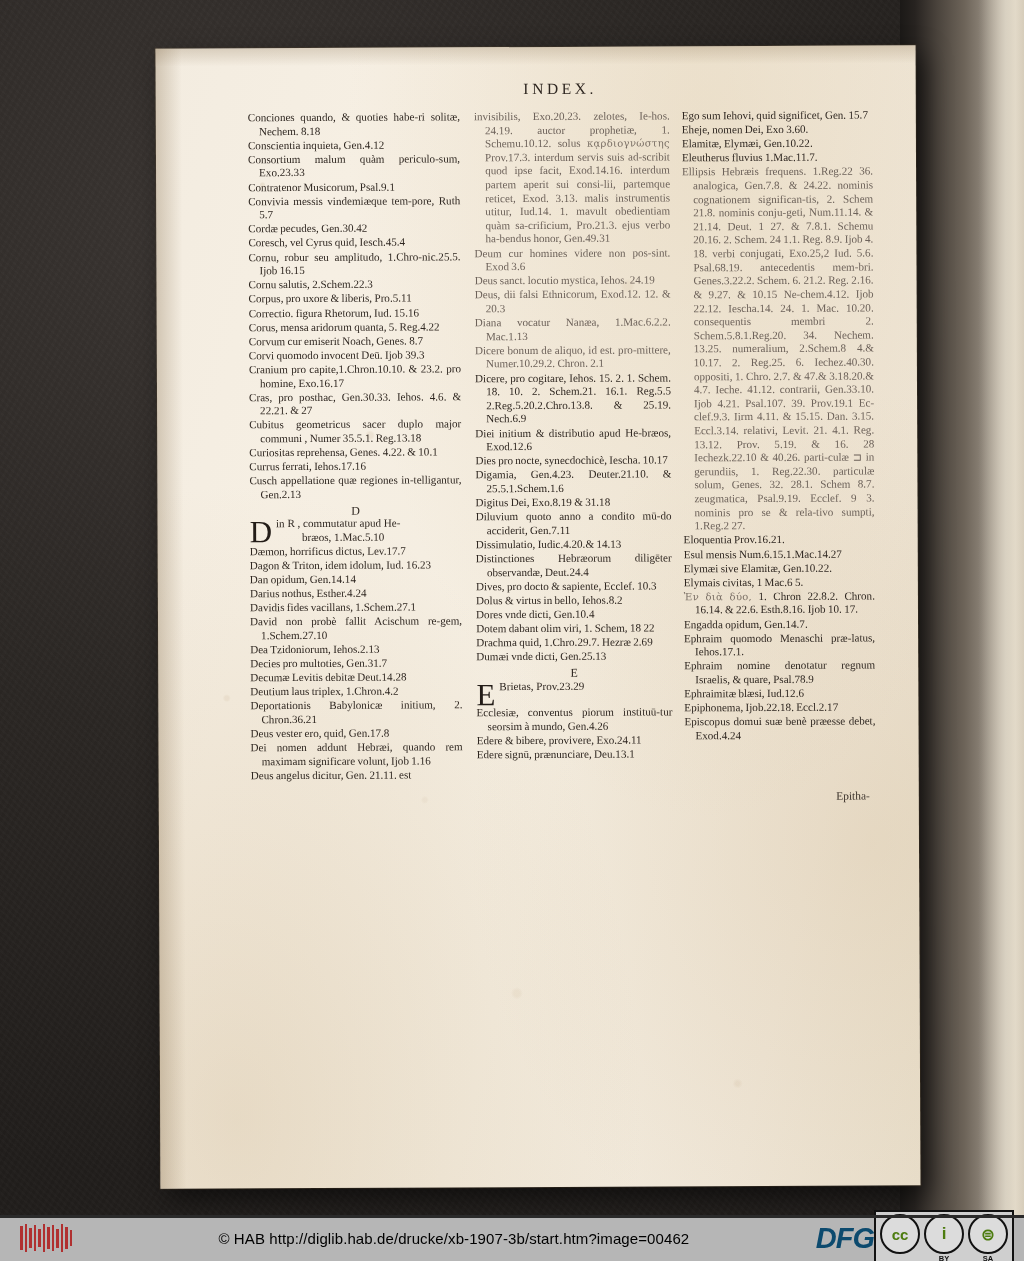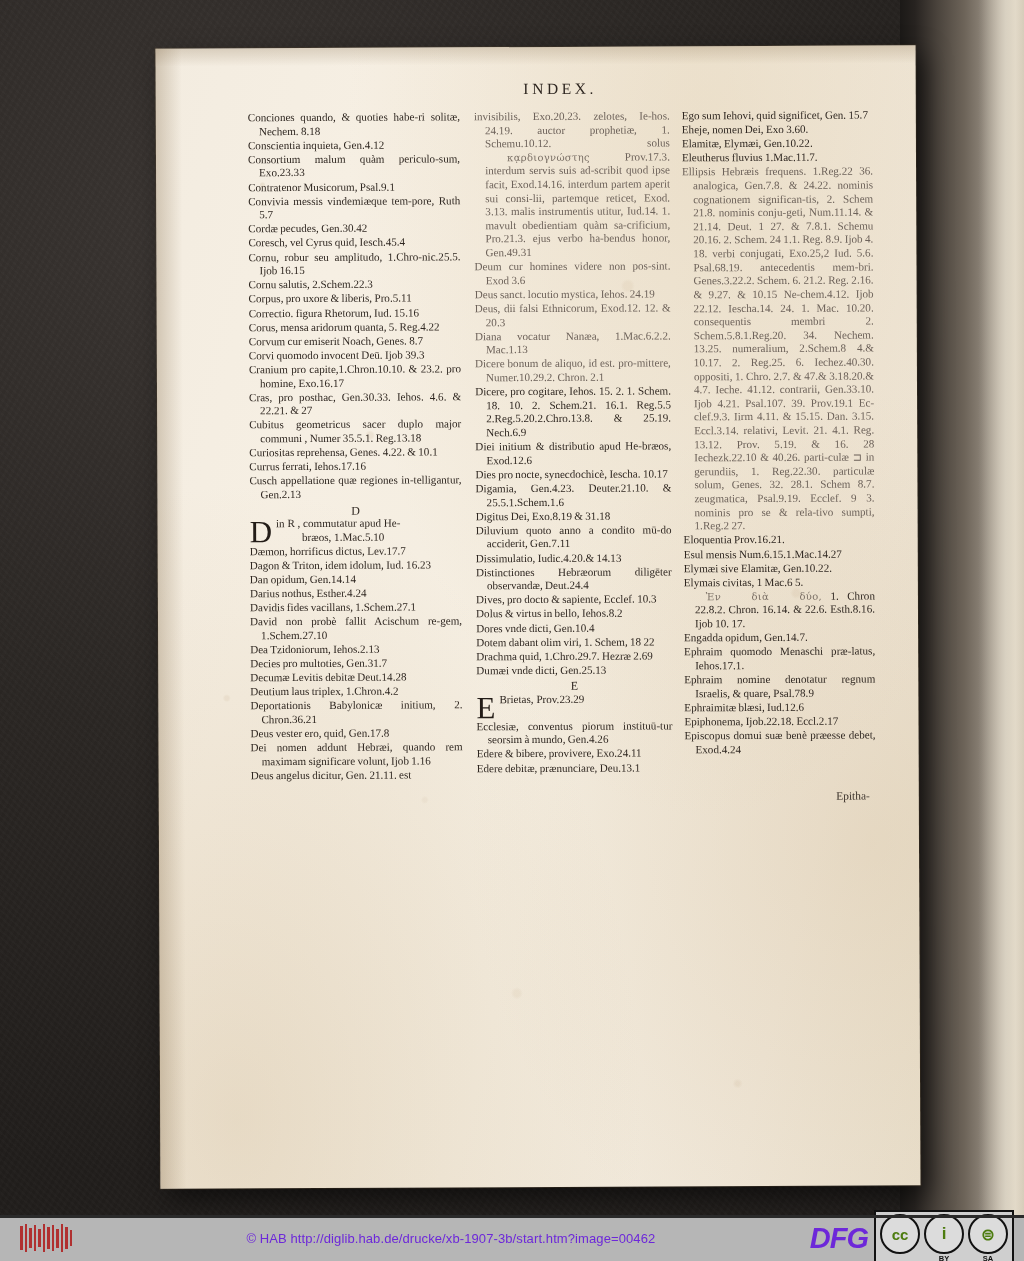--- a/index.html
+++ b/index.html
@@ -79,33 +79,33 @@
   
   .dropwrap{display:flex;align-items:flex-start;margin-top:-1px;}
   .dropcap{font-size:31px;line-height:.76;color:#231c17;padding:3px 3px 0 0;
      font-family:"Liberation Serif", serif;}
   .dropbody{flex:1;font-size:11.1px;line-height:1.228;padding-left:1px;}
   .dropbody .l2{padding-left:26px;display:block;}
 
   .catch{text-align:right;font-size:11.4px;color:#3a312a;margin-top:9px;
      padding-right:6px;}
 
-  .grk{font-family:"DejaVu Serif", serif;font-size:10px;letter-spacing:.3px;color:#7b7066;margin-left:22px;}
+  .grk{font-family:"DejaVu Serif", serif;font-size:10px;letter-spacing:.3px;color:#7b7066;}
   .heb{font-family:"DejaVu Sans", sans-serif;font-size:11px;}
 
   
   #footer{position:absolute;left:0;top:1215px;width:1024px;height:46px;
      background:#b6b6b6;display:flex;align-items:center;}
   #footer .topline{position:absolute;left:0;top:0;width:100%;height:3px;background:#2a2a2a;}
   #hab-marks{width:92px;display:flex;justify-content:center;align-items:center;}
   #hab-marks svg{display:block;}
   #footer-credit{flex:1;text-align:center;font-family:"Liberation Sans", sans-serif;
-     font-size:13px;color:#6d28d9;letter-spacing:.1px;}
+     font-size:15px;color:#000000;letter-spacing:.1px;}
   #dfg{font-family:"Liberation Sans", sans-serif;font-weight:bold;font-style:italic;
-     font-size:29px;color:#6d28d9;letter-spacing:-1px;padding-right:6px;}
+     font-size:29px;color:#0c4a6e;letter-spacing:-1px;}
   #cc{display:flex;align-items:center;gap:3px;padding-right:10px;}
   .ccbadge{width:36px;height:36px;border-radius:50%;border:2.6px solid #111;
      display:flex;align-items:center;justify-content:center;
      font-family:"Liberation Sans", sans-serif;font-weight:bold;color:#4d7c0f;background:#dcdcdc;}
   .ccbadge.cc{font-size:15px;}
   .ccbadge.by{font-size:17px;}
   .ccbadge.sa{font-size:16px;}
   .ccbox{display:flex;flex-direction:column;align-items:center;}
   .cclabel{font-family:"Liberation Sans", sans-serif;font-size:7.5px;font-weight:bold;color:#111;margin-top:0px;}
   #ccframe{border:2px solid #111;background:#cfcfcf;padding:2px 4px 1px 4px;display:flex;gap:4px;}
@@ -205,21 +205,21 @@
         <div class="sect">E</div>
         <div class="dropwrap">
           <div class="dropcap">E</div>
           <div class="dropbody">
             <span>Brietas, Prov.23.29</span>
           </div>
         </div>
         <div id="c2-bot">
             <div class="entry">Ecclesiæ, conventus piorum instituū-tur seorsim à mundo, Gen.4.26</div>
             <div class="entry">Edere &amp; bibere, provivere, Exo.24.11</div>
-            <div class="entry">Edere debitæ, prænunciare, Deu.13.1</div>
+            <div class="entry">Edere signū, prænunciare, Deu.13.1</div>
           </div>
       </div>
 
       <div class="col col-3">
         <div id="c3-top">
             <div class="entry">Ego sum Iehovi, quid significet, Gen. 15.7</div>
             <div class="entry">Eheje, nomen Dei, Exo 3.60.</div>
             <div class="entry">Elamitæ, Elymæi, Gen.10.22.</div>
             <div class="entry">Eleutherus fluvius 1.Mac.11.7.</div>
             <div class="entry faint">Ellipsis Hebræis frequens. 1.Reg.22 36. analogica, Gen.7.8. &amp; 24.22. nominis cognationem significan-tis, 2. Schem 21.8. nominis conju-geti, Num.11.14. &amp; 21.14. Deut. 1 27. &amp; 7.8.1. Schemu 20.16. 2. Schem. 24 1.1. Reg. 8.9. Ijob 4. 18. verbi conjugati, Exo.25,2 Iud. 5.6. Psal.68.19. antecedentis mem-bri. Genes.3.22.2. Schem. 6. 21.2. Reg. 2.16. &amp; 9.27. &amp; 10.15 Ne-chem.4.12. Ijob 22.12. Iescha.14. 24. 1. Mac. 10.20. consequentis membri 2. Schem.5.8.1.Reg.20. 34. Nechem. 13.25. numeralium, 2.Schem.8 4.&amp; 10.17. 2. Reg.25. 6. Iechez.40.30. oppositi, 1. Chro. 2.7. &amp; 47.&amp; 3.18.20.&amp; 4.7. Ieche. 41.12. contrarii, Gen.33.10. Ijob 4.21. Psal.107. 39. Prov.19.1 Ec-clef.9.3. Iirm 4.11. &amp; 15.15. Dan. 3.15. Eccl.3.14. relativi, Levit. 21. 4.1. Reg. 13.12. Prov. 5.19. &amp; 16. 28 Iechezk.22.10 &amp; 40.26. parti-culæ <span class="heb">⊐</span> in gerundiis, 1. Reg.22.30. particulæ solum, Genes. 32. 28.1. Schem 8.7. zeugmatica, Psal.9.19. Ecclef. 9 3. nominis pro se &amp; rela-tivo sumpti, 1.Reg.2 27.</div>

